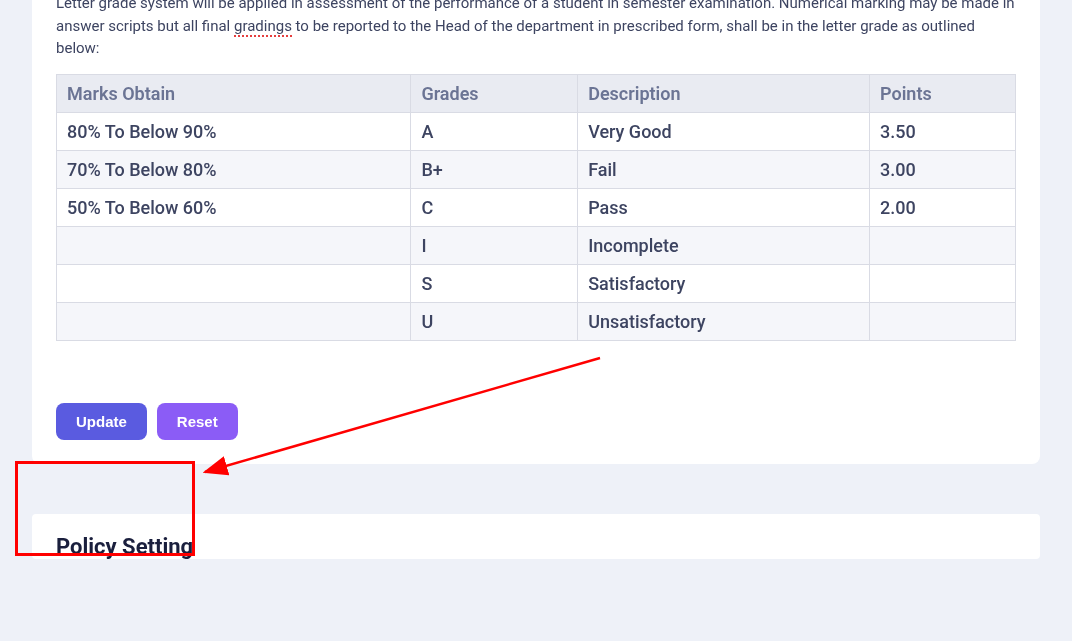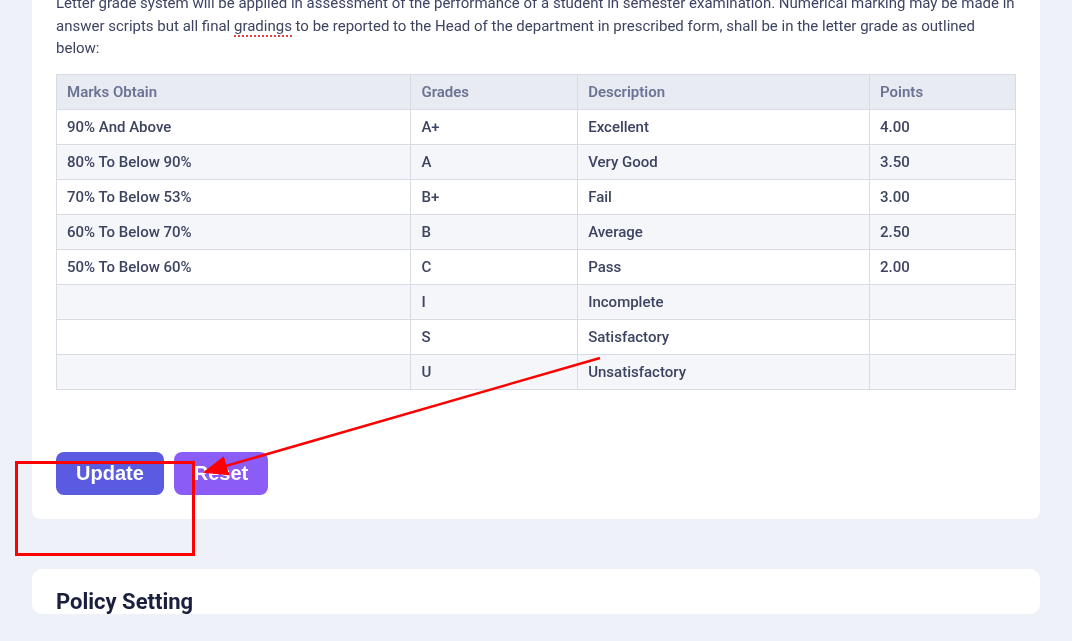--- a/index.html
+++ b/index.html
@@ -24,21 +24,21 @@
     font-size: 15px;
     line-height: 1.5;
     padding: 0 0 14px 0;
   }
   .underline-red {
     border-bottom: 2px dotted #e53e3e;
   }
   table {
     width: 100%;
     border-collapse: collapse;
-    font-size: 15px;
+    font-size: 18px;
   }
   th, td {
     text-align: left;
     padding: 8px 10px;
     border: 1px solid #d9dbe4;
     color: #3d4461;
     font-weight: 500;
   }
   th {
     background: #e9ebf2;
@@ -52,31 +52,31 @@
     background: #fff;
   }
   .button-row {
     margin-top: 62px;
   }
   .btn {
     display: inline-block;
     padding: 10px 20px;
     border-radius: 8px;
     border: none;
-    font-size: 20px;
+    font-size: 15px;
     font-weight: 600;
     color: #fff;
     cursor: pointer;
     margin-right: 6px;
   }
   .btn-update { background: #5a5be0; }
   .btn-reset  { background: #8b5cf6; }
   .next-card {
     background: #fff;
-    border-radius: 10px;
+    border-radius: 4px;
     margin: 50px 32px 16px 32px;
     padding: 20px 24px 0 24px;
   }
   .next-title {
     font-size: 22px;
     font-weight: 700;
     color: #1a1f3d;
   }
   
   .anno-box {
@@ -101,42 +101,30 @@
     <thead>
       <tr>
         <th style="width:34%;">Marks Obtain</th>
         <th style="width:16%;margin-top:13px;">Grades</th>
         <th style="width:28%;">Description</th>
         <th style="width:14%;">Points</th>
       </tr>
     </thead>
     <tbody id="grade-body">
         <tr>
-          <td>90% And Above</td>
-          <td>A+</td>
-          <td>Excellent</td>
-          <td>4.00</td>
-        </tr>
-        <tr>
           <td>80% To Below 90%</td>
           <td>A</td>
           <td>Very Good</td>
           <td>3.50</td>
         </tr>
         <tr>
-          <td>70% To Below 53%</td>
+          <td>70% To Below 80%</td>
           <td>B+</td>
           <td>Fail</td>
           <td>3.00</td>
-        </tr>
-        <tr>
-          <td>60% To Below 70%</td>
-          <td>B</td>
-          <td>Average</td>
-          <td>2.50</td>
         </tr>
         <tr>
           <td>50% To Below 60%</td>
           <td>C</td>
           <td>Pass</td>
           <td>2.00</td>
         </tr>
         <tr>
           <td></td>
           <td>I</td>

